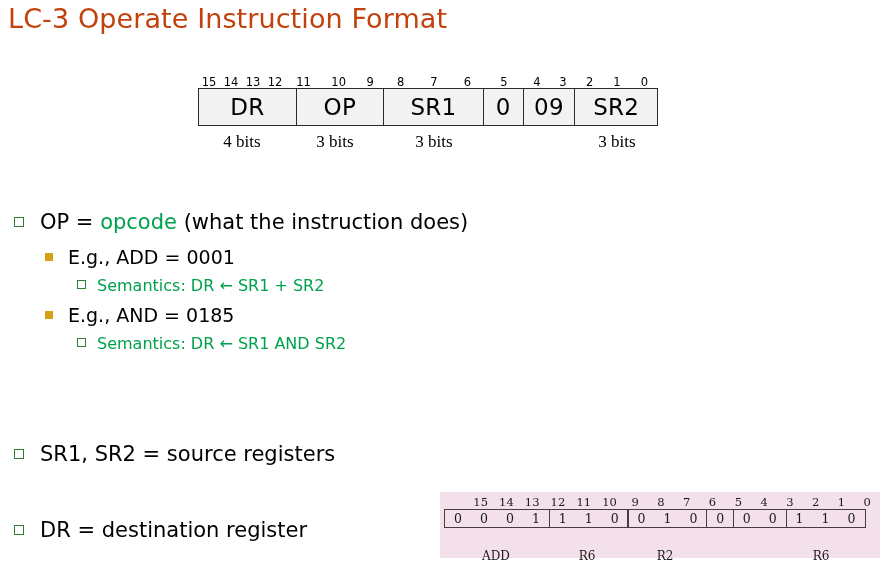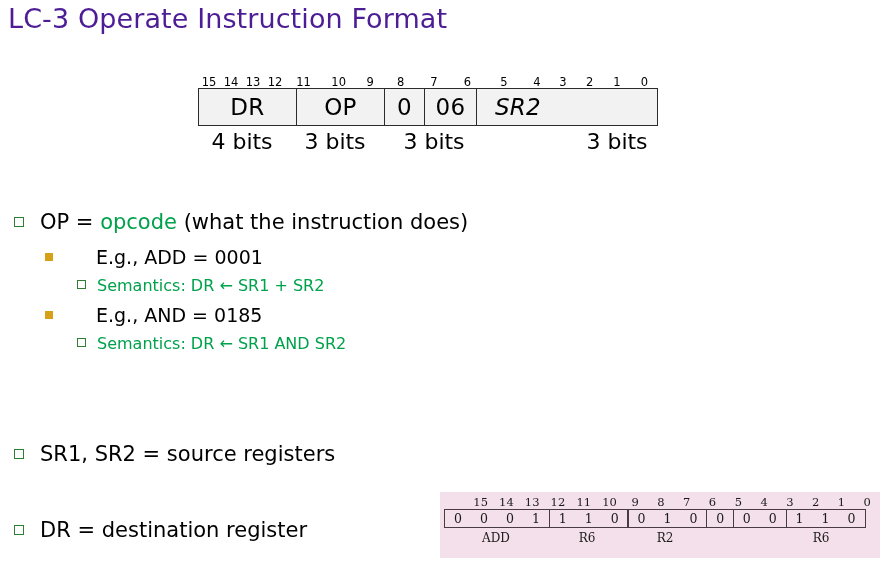--- a/index.html
+++ b/index.html
@@ -16,21 +16,21 @@
     color: #000000;
   }
 
   
   #slide-title {
     position: absolute;
     left: 8px;
     top: 2px;
     font-size: 27px;
     line-height: 34px;
-    color: #4c1d95;
+    color: #c2410c;
     font-weight: normal;
     white-space: nowrap;
     letter-spacing: 0.1px;
   }
 
   
   #format-diagram {
     position: absolute;
     left: 198px;
     top: 70px;
@@ -62,50 +62,51 @@
     display: flex;
     align-items: center;
     justify-content: center;
     font-size: 23px;
     line-height: 26px;
     border-right: 1.6px solid #2b2b2b;
     box-sizing: border-box;
     background: #f2f2f2;
     letter-spacing: 0.3px;
   }
-  #field-row .field:last-child { border-right: none; font-style: italic; }
+  #field-row .field:last-child { border-right: none; }
 
   #width-row {
     display: flex;
     height: 26px;
     align-items: center;
     margin-top: 3px;
   }
   #width-row .wlabel {
     display: flex;
     align-items: center;
     justify-content: center;
-    font-size: 22px;
+    font-size: 17px;
     line-height: 20px;
     box-sizing: border-box;
+    font-family: Liberation Serif, serif;
   }
 
   
   #bullet-list {
     position: absolute;
     left: 0px;
     top: 208px;
     width: 560px;
   }
   .blrow {
     display: flex;
     align-items: baseline;
   }
   .bl1 { margin-left: 14px; height: 38px; }
-  .bl2 { margin-left: 45px; height: 30px; gap: 28px; }
+  .bl2 { margin-left: 45px; height: 30px; }
   .bl3 { margin-left: 77px; height: 28px; text-align: right; }
 
   .bullet-mark {
     flex: 0 0 auto;
     display: inline-block;
   }
   .mark-hollow-green {
     width: 8px; height: 8px;
     border: 1.6px solid #2e7d32;
     background: transparent;
@@ -182,21 +183,21 @@
     justify-content: center;
     font-size: 12.5px;
     line-height: 14px;
     color: #1a1a1a;
     box-sizing: border-box;
   }
   #enc-label-row {
     display: flex;
     height: 18px;
     align-items: center;
-    margin: 1px 4px 0 4px;
+    margin: 19px 4px 0 4px;
   }
   #enc-label-row .cell {
     display: flex;
     align-items: center;
     justify-content: center;
     font-size: 12px;
     line-height: 14px;
     color: #1a1a1a;
     box-sizing: border-box;
   }
@@ -235,22 +236,23 @@
     <div class="bitgroup" style="width:82px">
       <span>2</span>
       <span>1</span>
       <span>0</span>
     </div>
   </div>
 
   <div id="field-row">
     <div class="field" style="width:98px">DR</div>
     <div class="field" style="width:88px">OP</div>
+    <div class="field" style="width:100px">SR1</div>
     <div class="field" style="width:40px">0</div>
-    <div class="field" style="width:52px">06</div>
+    <div class="field" style="width:52px">09</div>
     <div class="field" style="width:82px">SR2</div>
   </div>
 
   <div id="width-row">
     <div class="wlabel" style="width:88px">4 bits</div>
     <div class="wlabel" style="width:98px">3 bits</div>
     <div class="wlabel" style="width:100px">3 bits</div>
     <div class="wlabel" style="width:40px"></div>
     <div class="wlabel" style="width:52px"></div>
     <div class="wlabel" style="width:82px">3 bits</div>

